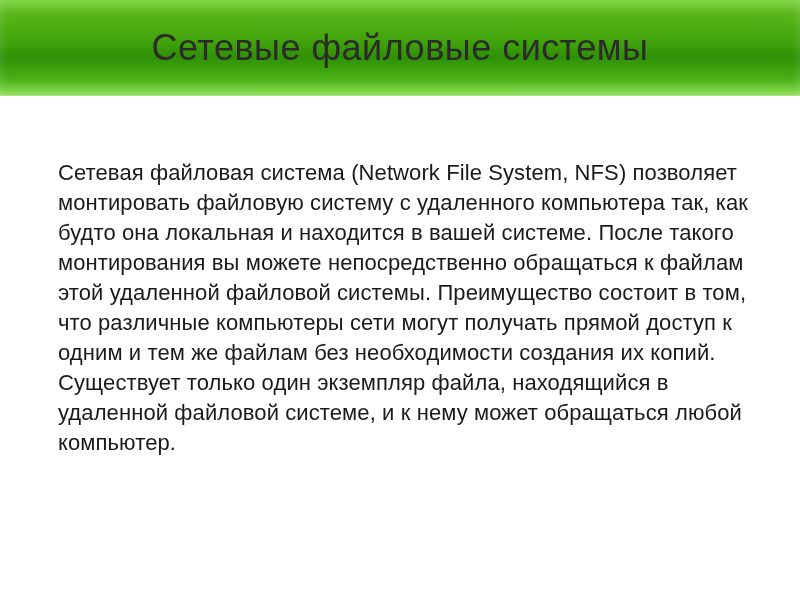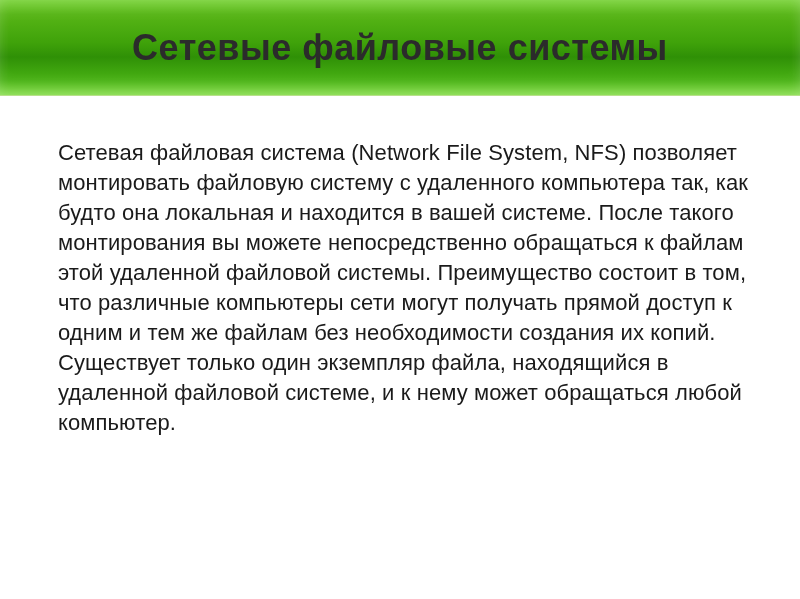--- a/index.html
+++ b/index.html
@@ -21,27 +21,27 @@
       #6fd62a 100%);
     border-bottom: 1px solid #b8e08a;
     box-shadow: inset 0 -12px 20px -10px rgba(255,255,255,0.4),
                 inset 0 12px 20px -10px rgba(255,255,255,0.25);
     display: flex;
     align-items: center;
     justify-content: center;
   }
   .title {
     font-size: 36px;
-    font-weight: 700;
+    font-weight: 400;
     color: #2b2b2b;
     text-align: center;
     letter-spacing: 0.5px;
   }
   .content {
-    padding: 42px 38px 30px 40px;
+    padding: 62px 38px 30px 40px;
   }
   .bullet-item {
     display: flex;
     align-items: flex-start;
   }
   .bullet-marker {
     flex: 0 0 18px;
     font-size: 10px;
     line-height: 30px;
     color: #444;

